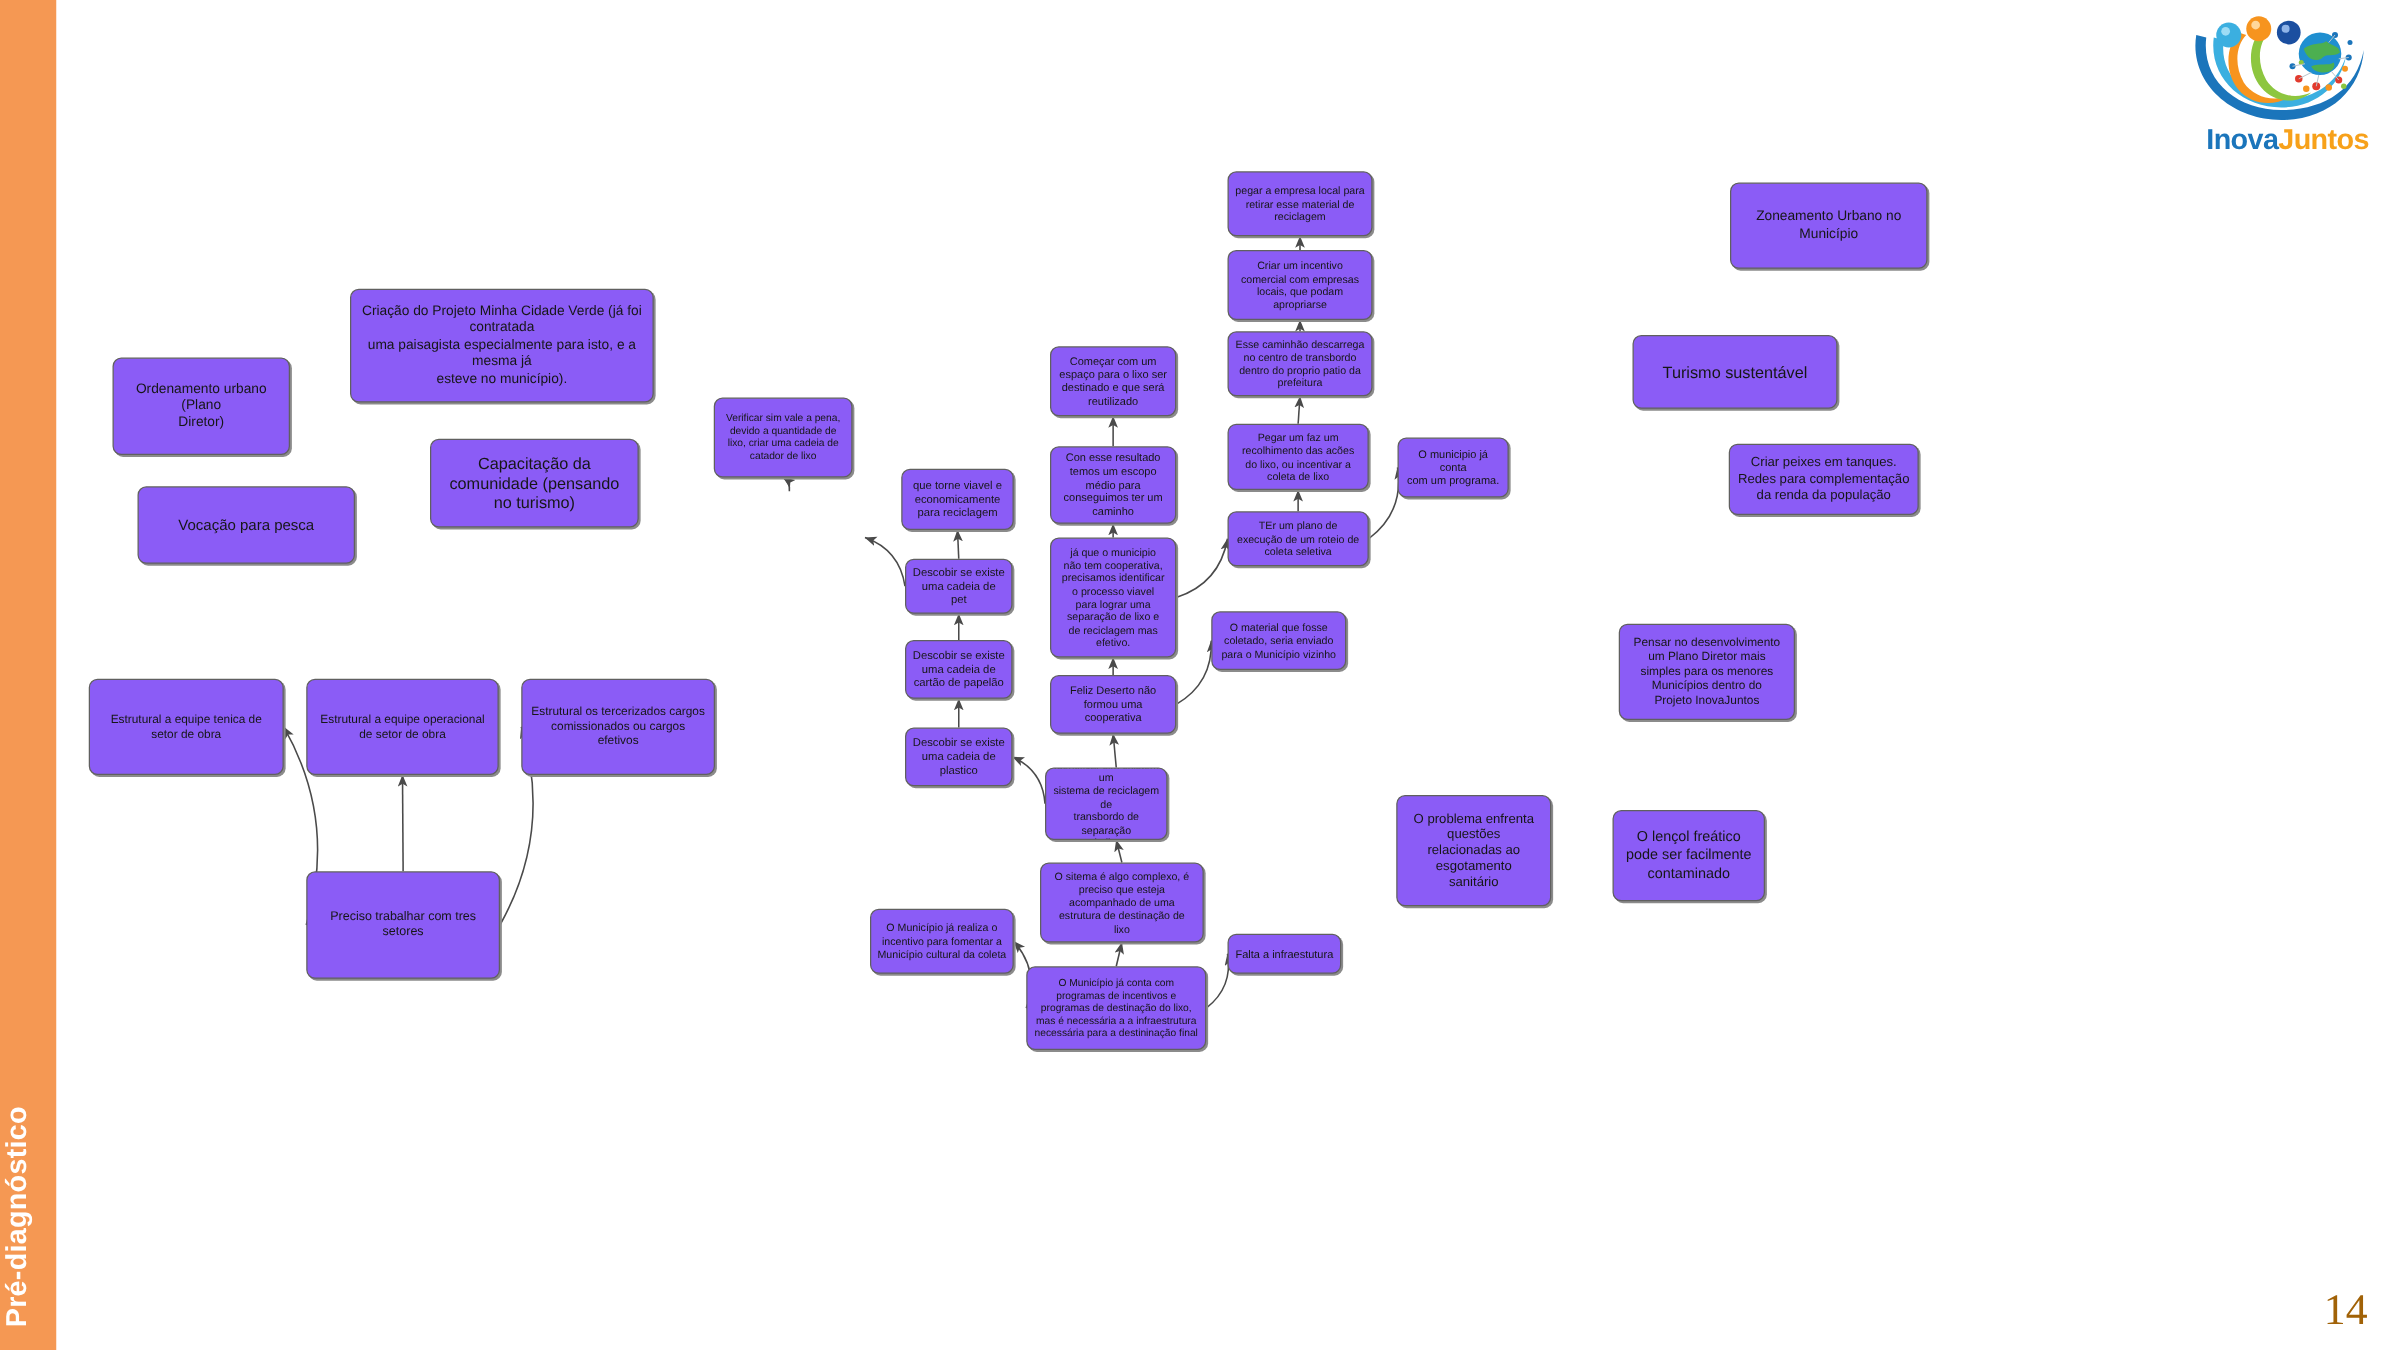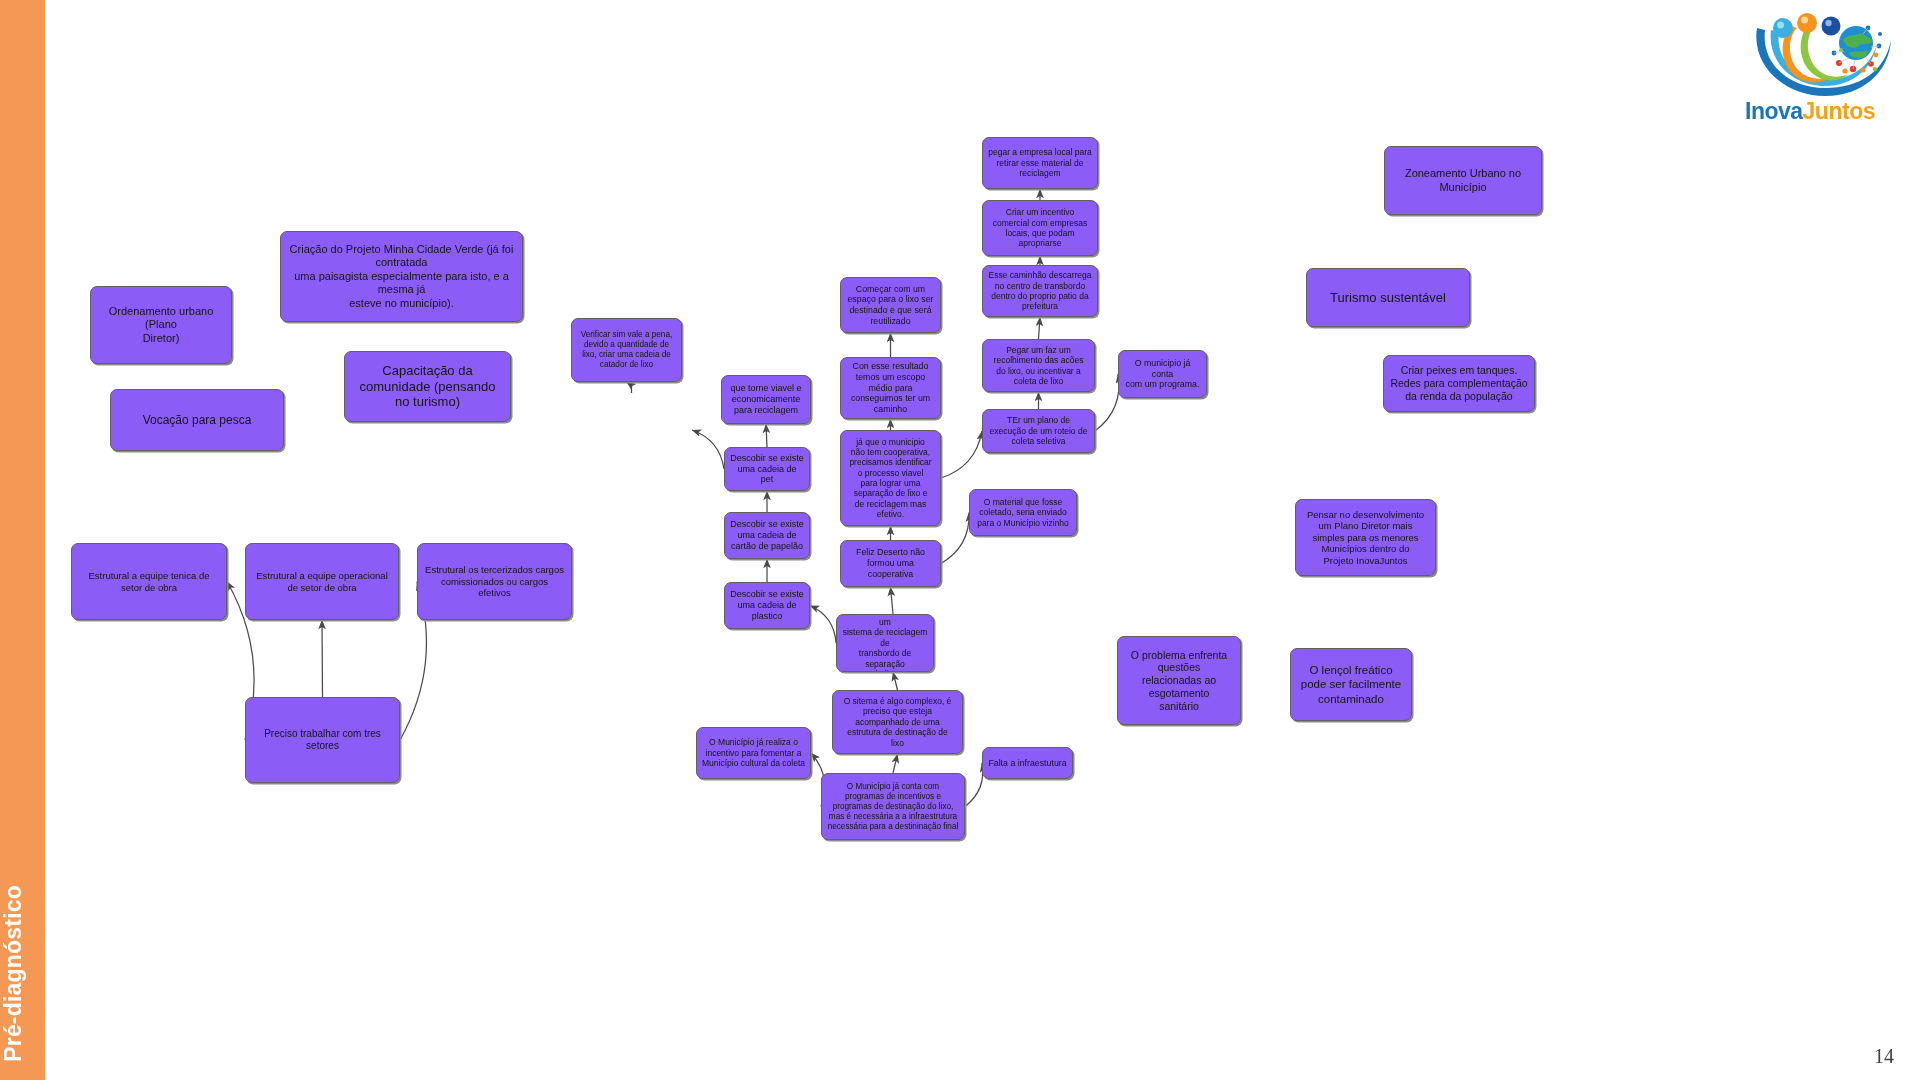--- a/index.html
+++ b/index.html
@@ -45,37 +45,37 @@
     left: 1745px;
     top: 6px;
     width: 150px;
     height: 122px;
   }
   #logo svg { display:block; }
   #logo-wordmark {
     position: absolute;
     left: 0; top: 92px;
     width: 150px;
-    text-align: left;
+    text-align: right;
     font-weight: bold;
     font-size: 23px;
     letter-spacing: -0.5px;
     white-space: nowrap;
   }
   .wm-a { color: #1B75BB; }
   .wm-b { color: #F7A11A; }
 
   
   #page-number {
     position: absolute;
     right: 26px;
     bottom: 12px;
     font-family: "Liberation Serif", serif;
-    font-size: 20px;
-    color: #404040;
+    font-size: 35px;
+    color: #a16207;
   }
 
   
   #canvas {
     position: absolute;
     left: 0; top: 0;
     width: 1920px; height: 1080px;
   }
   #edges {
     position: absolute;

